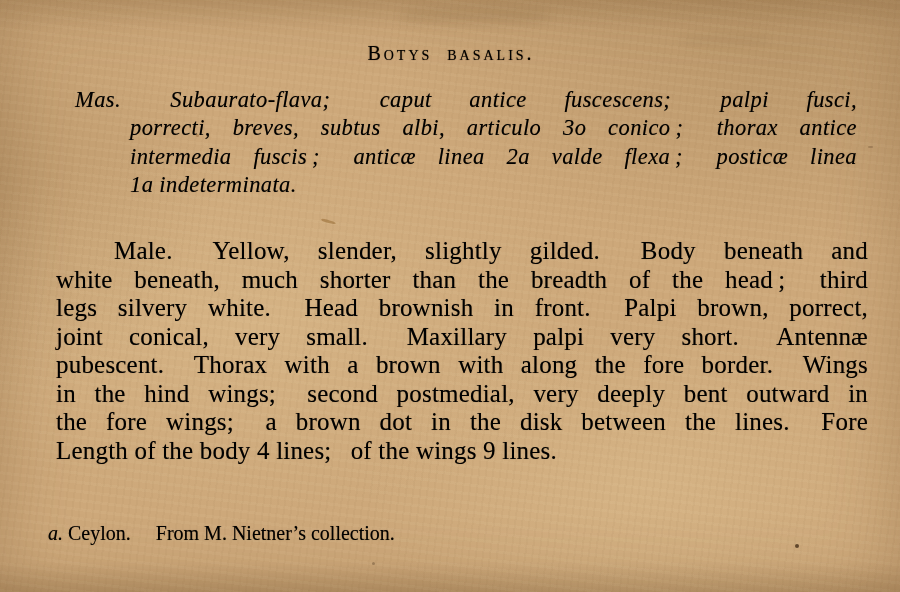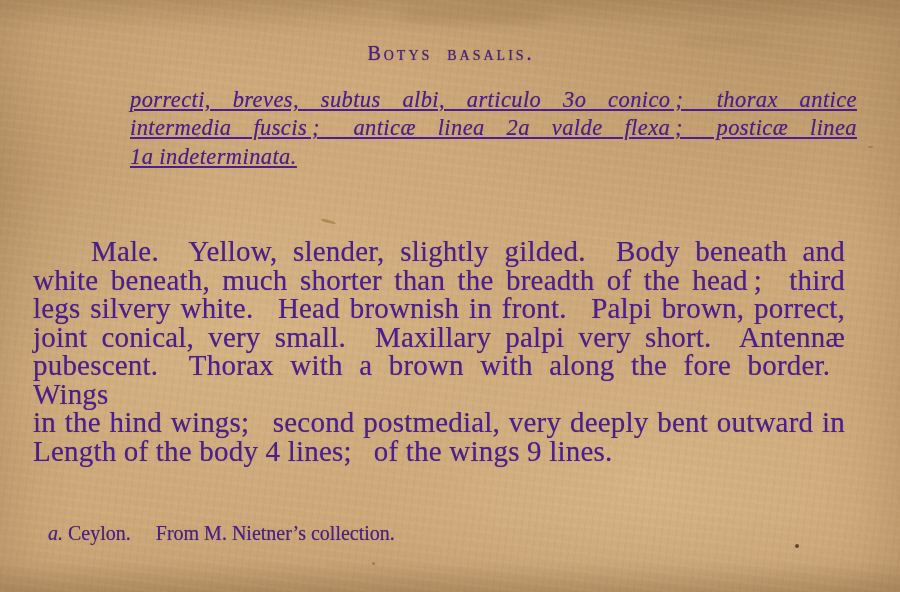--- a/index.html
+++ b/index.html
@@ -18,42 +18,42 @@
   .grain {
     position: absolute; inset: 0; pointer-events: none;
     background:
       repeating-linear-gradient(97deg, rgba(120,90,50,0.045) 0 2px, transparent 2px 7px),
       repeating-linear-gradient(7deg, rgba(255,240,200,0.05) 0 3px, transparent 3px 9px);
   }
   .vignette {
     position: absolute; inset: 0; pointer-events: none;
     box-shadow: inset 0 0 70px rgba(100,70,35,0.28);
   }
-  .ink { color: #4c1d95; text-shadow: 0 0 0.7px rgba(56,38,15,0.55); }
+  .ink { color: #000000; text-shadow: 0 0 0.7px rgba(56,38,15,0.55); }
 
   .title {
     position: absolute; left: 45px; top: 40px; width: 812px; margin: 0;
     text-align: center; font-weight: normal;
     font-size: 20px; line-height: 26px;
     font-variant: small-caps; letter-spacing: 3px; word-spacing: 7px;
     text-shadow: 0 0 1px rgba(56,38,15,0.75);
   }
 
   .latin {
     position: absolute; left: 75px; top: 86px; width: 782px;
     font-style: italic; font-size: 22.5px; line-height: 28.4px;
     letter-spacing: 0.4px;
   }
   .latin .line { text-align: justify; text-align-last: justify; }
-  .latin .cont { margin-left: 55px; text-decoration: underline; }
+  .latin .cont { margin-left: 55px; }
   .latin .last { text-align: center; text-align-last: left; }
 
   .english {
-    position: absolute; left: 33px; top: 237px; width: 812px;
-    font-size: 29px; line-height: 28.5px; letter-spacing: 0.2px;
+    position: absolute; left: 56px; top: 237px; width: 812px;
+    font-size: 25px; line-height: 28.5px; letter-spacing: 0.2px;
   }
   .english .line { text-align: justify; text-align-last: justify; }
   .english .indent { text-indent: 58px; }
   .english .last { text-align: center; text-align-last: left; }
 
   .specimen {
     position: absolute; left: 48px; top: 519px; width: 780px;
     font-size: 20px; line-height: 29px;
   }
   .specimen .sp-label { font-style: italic; }
@@ -76,34 +76,36 @@
 </head>
 <body>
 
 <div class="grain"></div>
 <div class="ghost g1"></div>
 <div class="ghost g2"></div>
 
 <h1 class="title ink">Botys basalis.</h1>
 
 <div class="latin ink">
+  <div class="line">Mas.  Subaurato-flava;  caput antice fuscescens;  palpi fusci,</div>
   <div class="line cont">porrecti, breves, subtus albi, articulo 3o conico ;  thorax antice</div>
   <div class="line cont">intermedia fuscis ;  anticæ linea 2a valde flexa ;  posticæ linea</div>
   <div class="line cont last">1a indeterminata.</div>
 </div>
 
 <div class="pencil-mark"></div>
 
 <div class="english ink">
   <div class="line indent">Male.  Yellow, slender, slightly gilded.  Body beneath and</div>
   <div class="line">white beneath, much shorter than the breadth of the head ;  third</div>
   <div class="line">legs silvery white.  Head brownish in front.  Palpi brown, porrect,</div>
   <div class="line">joint conical, very small.  Maxillary palpi very short.  Antennæ</div>
   <div class="line">pubescent.  Thorax with a brown with along the fore border.  Wings</div>
   <div class="line">in the hind wings;  second postmedial, very deeply bent outward in</div>
+  <div class="line">the fore wings;  a brown dot in the disk between the lines.  Fore</div>
   <div class="line last">Length of the body 4 lines;  of the wings 9 lines.</div>
 </div>
 
 <div class="specimen ink">
   <span class="sp-label">a.</span>
   <span class="sp-text">Ceylon.   From M. Nietner’s collection.</span>
 </div>
 
 <div class="speck s1"></div>
 <div class="speck s2"></div>

